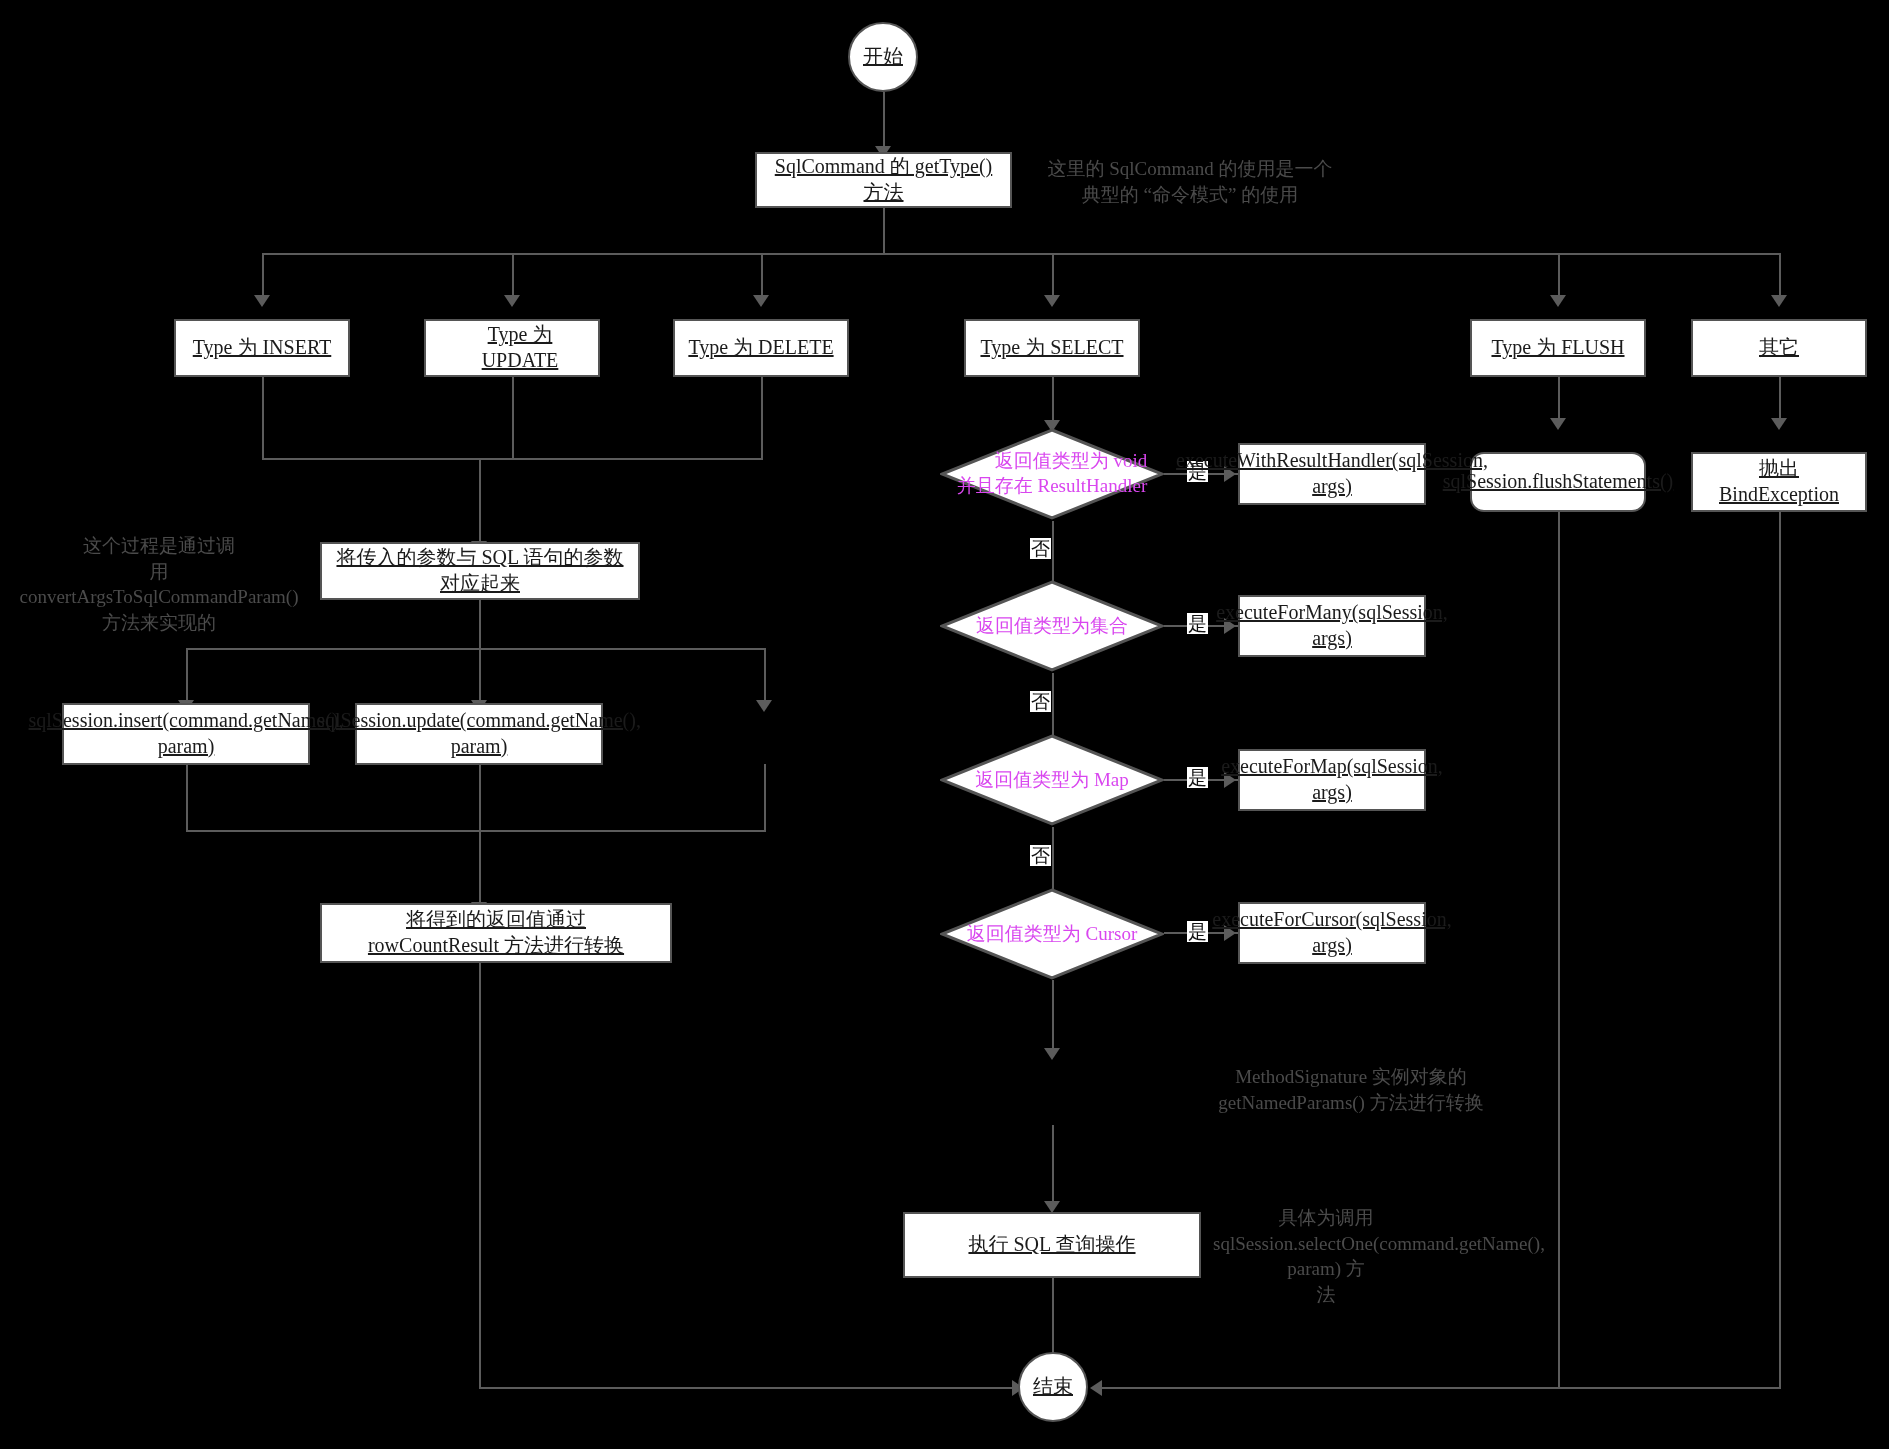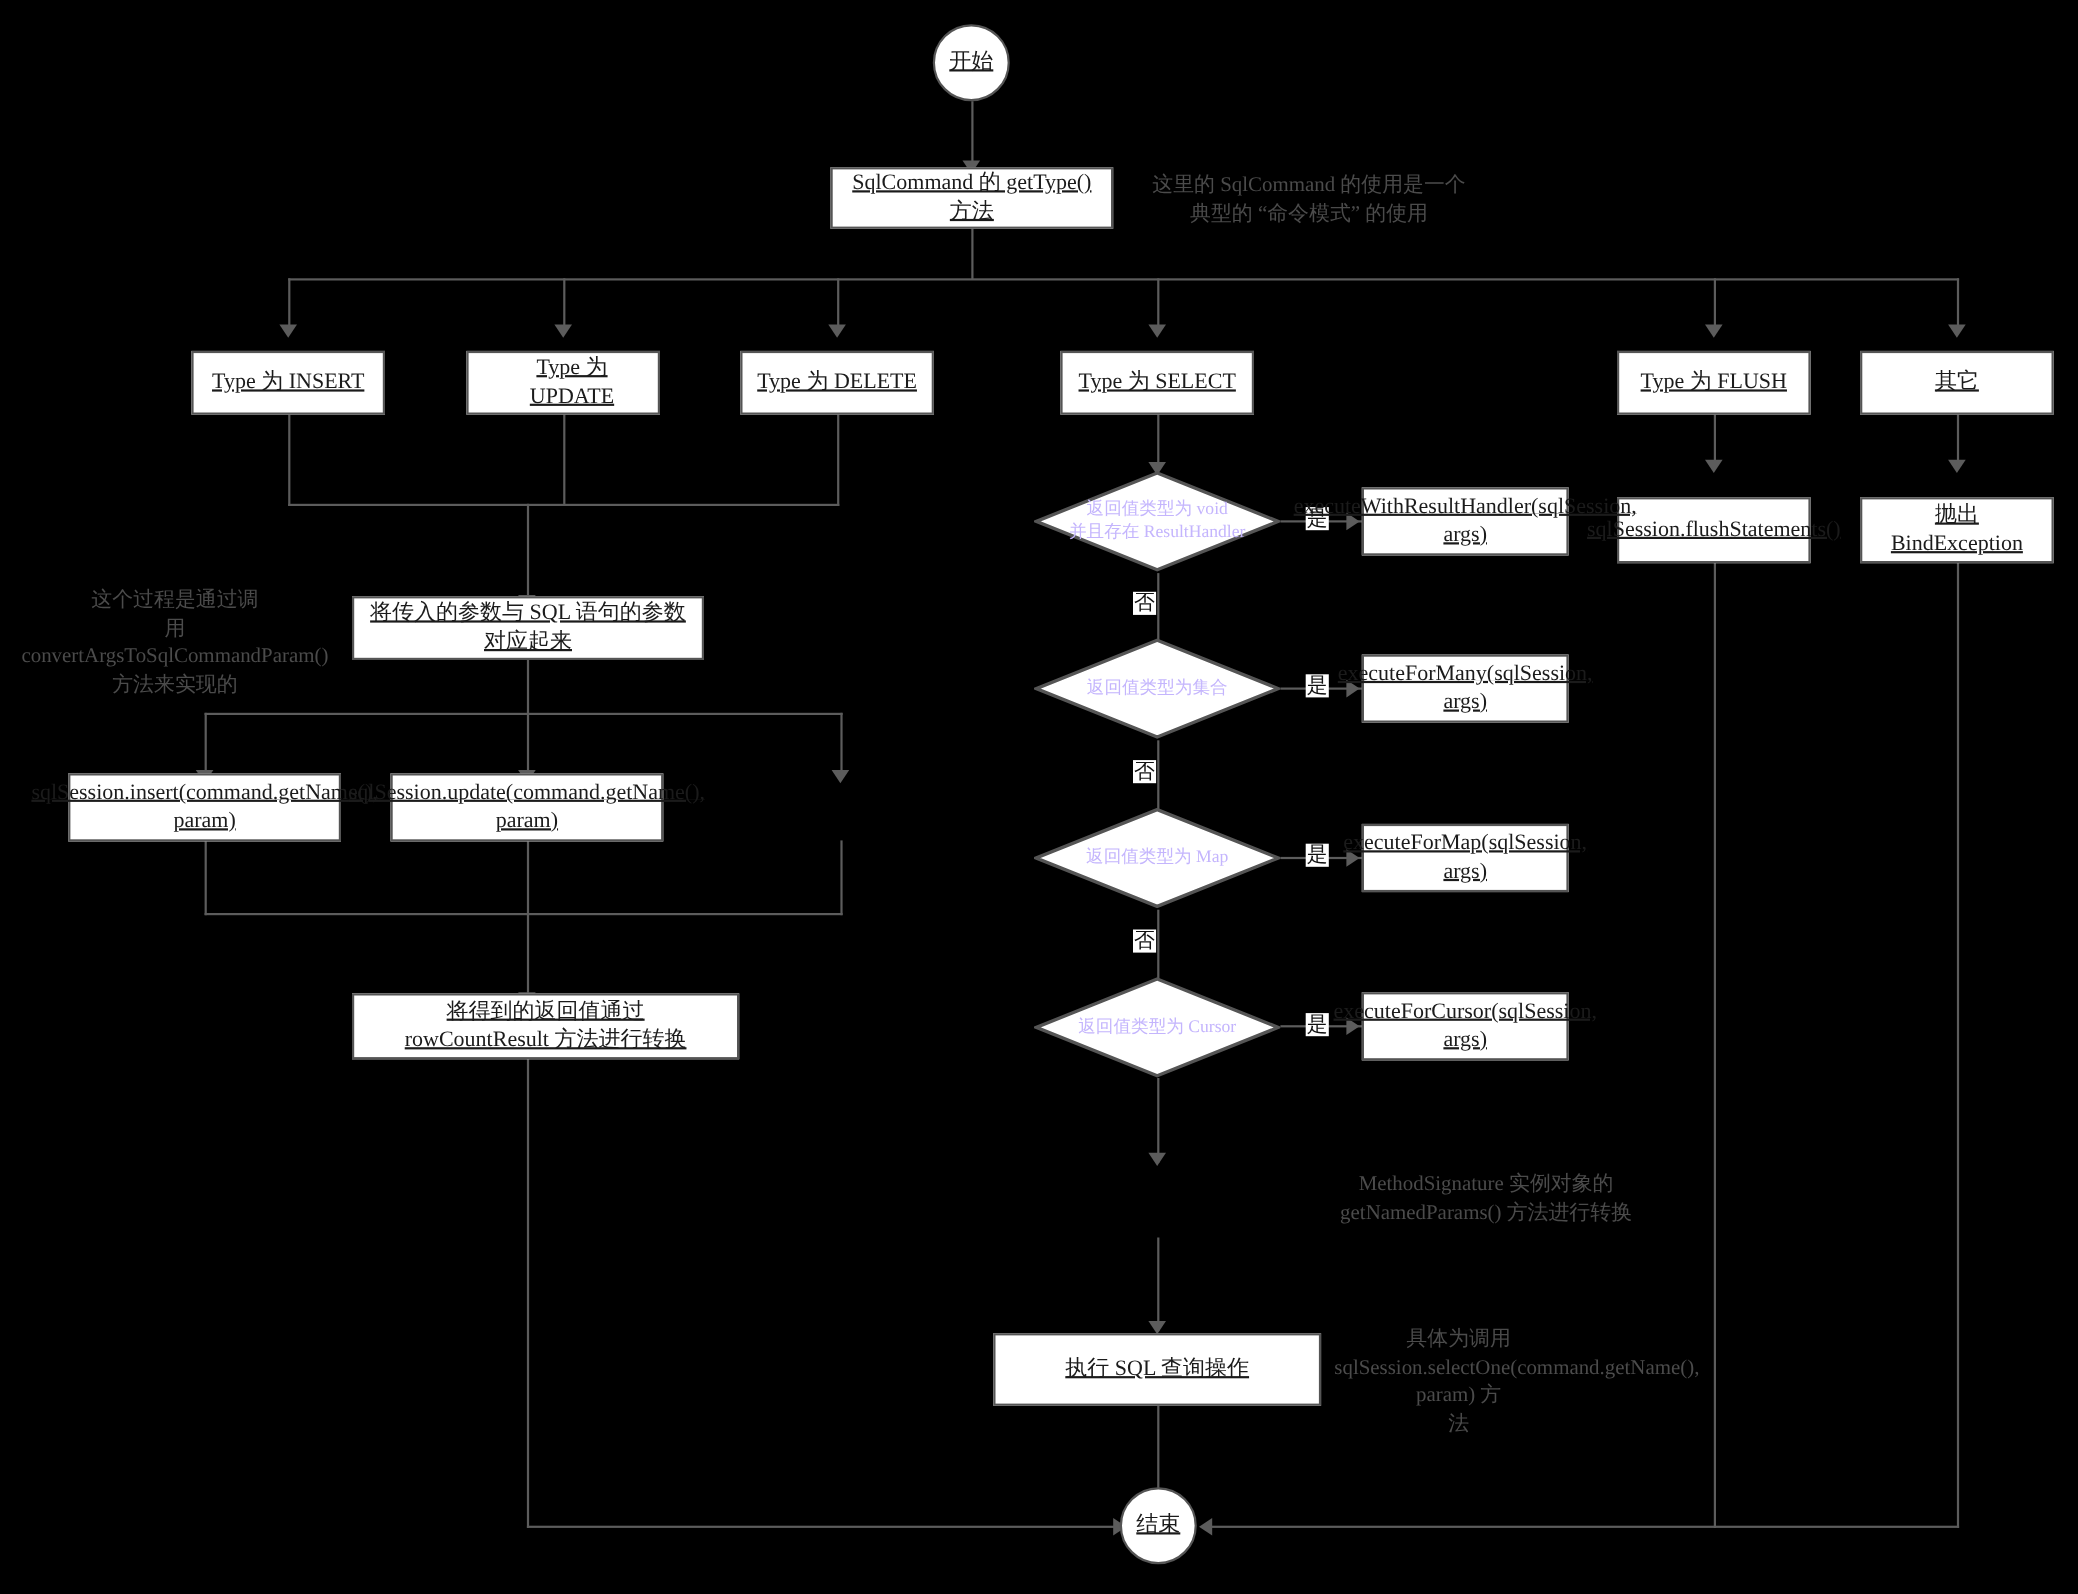--- a/index.html
+++ b/index.html
@@ -8,21 +8,21 @@
 
   .node{position:absolute;box-sizing:border-box;display:flex;align-items:center;
         justify-content:center;text-align:center;background:#fff;color:#1b1b1b;
         border:2px solid #555;line-height:1.28;text-decoration:underline;}
   .proc{font-size:20px;padding:4px 8px;}
   .term{border-radius:50%;font-size:20px;border:2px solid #555;background:#fff;}
 
   .dia-wrap{position:absolute;}
   .dia-shape{position:absolute;inset:0;}
   .dia-label{position:absolute;inset:0;display:flex;align-items:center;justify-content:center;
-             text-align:center;color:#c4b5fd;font-size:16px;line-height:1.3;pointer-events:none;}
+             text-align:right;color:#d946ef;font-size:19px;line-height:1.3;pointer-events:none;}
 
   .note{position:absolute;color:#4b4b4b;font-size:19px;text-align:center;line-height:1.35;
         white-space:pre-line;}
 
   .ln{position:absolute;background:#5c5c5c;}
   .lnh{height:2px;}
   .lnv{width:2px;}
 
   .arw{position:absolute;width:0;height:0;}
   .arw-d{border-left:8px solid transparent;border-right:8px solid transparent;border-top:12px solid #5c5c5c;}
@@ -173,21 +173,21 @@
   </div>
   <div class="node proc" style="left:355px;top:703px;width:248px;height:62px;">
     <span>sqlSession.update(command.getName(), param)</span>
   </div>
 
   <div class="node proc" style="left:320px;top:903px;width:352px;height:60px;white-space:pre-line;">
     <span>将得到的返回值通过
 rowCountResult 方法进行转换</span>
   </div>
 
-  <div class="node proc" style="left:1470px;top:452px;width:176px;height:60px;">
+  <div class="node proc" style="left:1470px;top:452px;width:176px;height:60px;border-radius:14px;">
     <span>sqlSession.flushStatements()</span>
   </div>
   <div class="node proc" style="left:1691px;top:452px;width:176px;height:60px;">
     <span>抛出BindException</span>
   </div>
 
   <div class="dia-wrap" style="left:940px;top:428px;width:224px;height:92px;">
     <svg class="dia-shape" viewBox="0 0 224 92" preserveAspectRatio="none">
       <polygon points="112,2 222,46 112,90 2,46" fill="#ffffff" stroke="#555555" stroke-width="3"></polygon>
     </svg>

